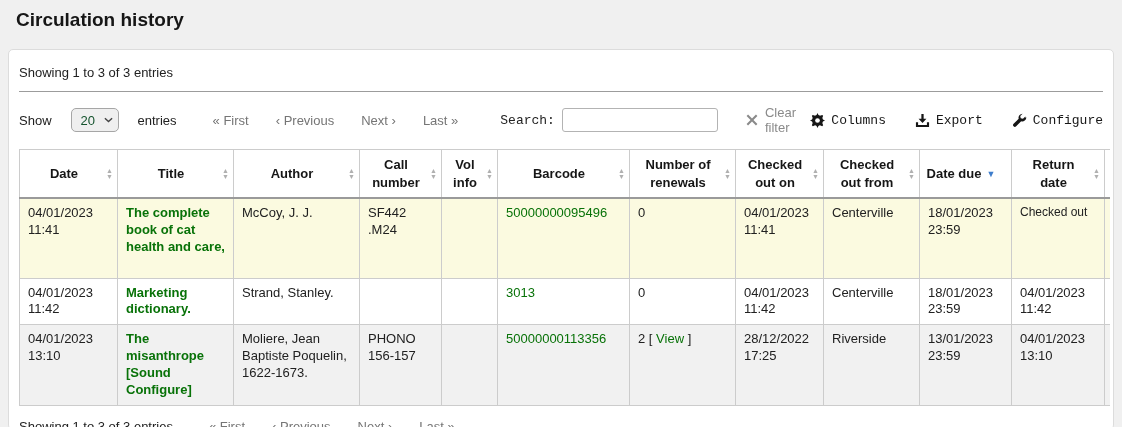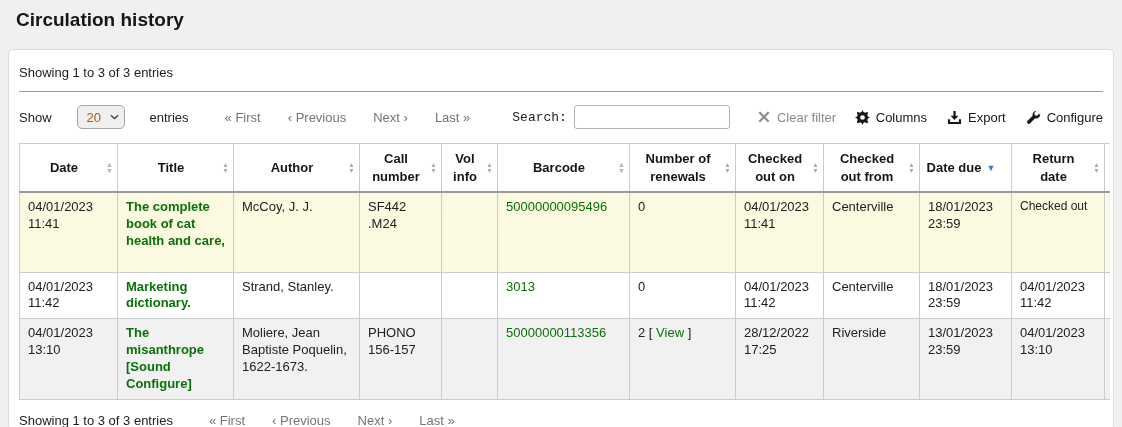--- a/index.html
+++ b/index.html
@@ -18,39 +18,39 @@
     font-size:13px;color:#212121;
   }
   h1{margin:0;padding:9px 16px 5px;font-size:19px;font-weight:700;color:#161616;}
   .panel{
     margin:13px 8px;background:#fff;border:1px solid #dcdcdc;border-radius:5px;
     padding:13px 10px 14px;height:381px;
   }
   .dt-info{padding:2px 0 11px;color:#212121;}
   .dt-info-top{border-bottom:1px solid #9c9c9c;}
   .toolbar{display:flex;align-items:center;margin:13px 0 14px;}
-  .length-menu{display:flex;align-items:center;gap:25px;justify-content:flex-end;}
+  .length-menu{display:flex;align-items:center;gap:19px;justify-content:flex-end;}
   .select-wrap{position:relative;display:inline-flex;align-items:center;}
   .select-wrap select{
     appearance:none;-webkit-appkit-appearance:none;-webkit-appearance:none;
     background:#efefef;border:1px solid #a6a6a6;border-radius:5px;
-    font-family:inherit;font-size:13px;color:#a16207;
+    font-family:inherit;font-size:13px;color:#14532d;
     padding:2px 22px 2px 9px;height:24px;
   }
   .select-chevron{position:absolute;right:6px;pointer-events:none;display:flex;}
   .pagination{display:flex;gap:27px;color:var(--muted-text);white-space:nowrap;}
   .pagination-top{margin-left:36px;justify-content:flex-end;}
   .page-btn{cursor:default;}
   .search-area{display:flex;align-items:center;gap:7px;margin-left:42px;font-family:Liberation Mono, monospace;}
   .search-area input{
     width:156px;height:24px;border:1px solid #b3b3b3;border-radius:3px;
     font-family:inherit;font-size:13px;padding:0 6px;background:#fff;
   }
   .clear-filter{display:flex;align-items:center;gap:7px;margin-left:28px;color:#8a8a8a;cursor:default;}
-  .right-buttons{margin-left:auto;display:flex;gap:20px;align-items:flex-start;}
+  .right-buttons{margin-left:auto;display:flex;gap:29px;align-items:flex-start;font-family:Liberation Mono, monospace;}
   .tb-btn{display:flex;align-items:center;gap:6px;color:#161616;cursor:pointer;white-space:nowrap;}
   .icon{display:inline-flex;align-items:center;}
   
   table{border-collapse:collapse;width:100%;table-layout:fixed;}
   th{
     font-weight:700;text-align:center;vertical-align:middle;
     padding:6px 15px 6px 6px;border:1px solid #ccc;border-bottom:2px solid #9a9a9a;
     background:#fff;position:relative;font-size:13px;color:#161616;line-height:1.35;
     cursor:pointer;
   }

